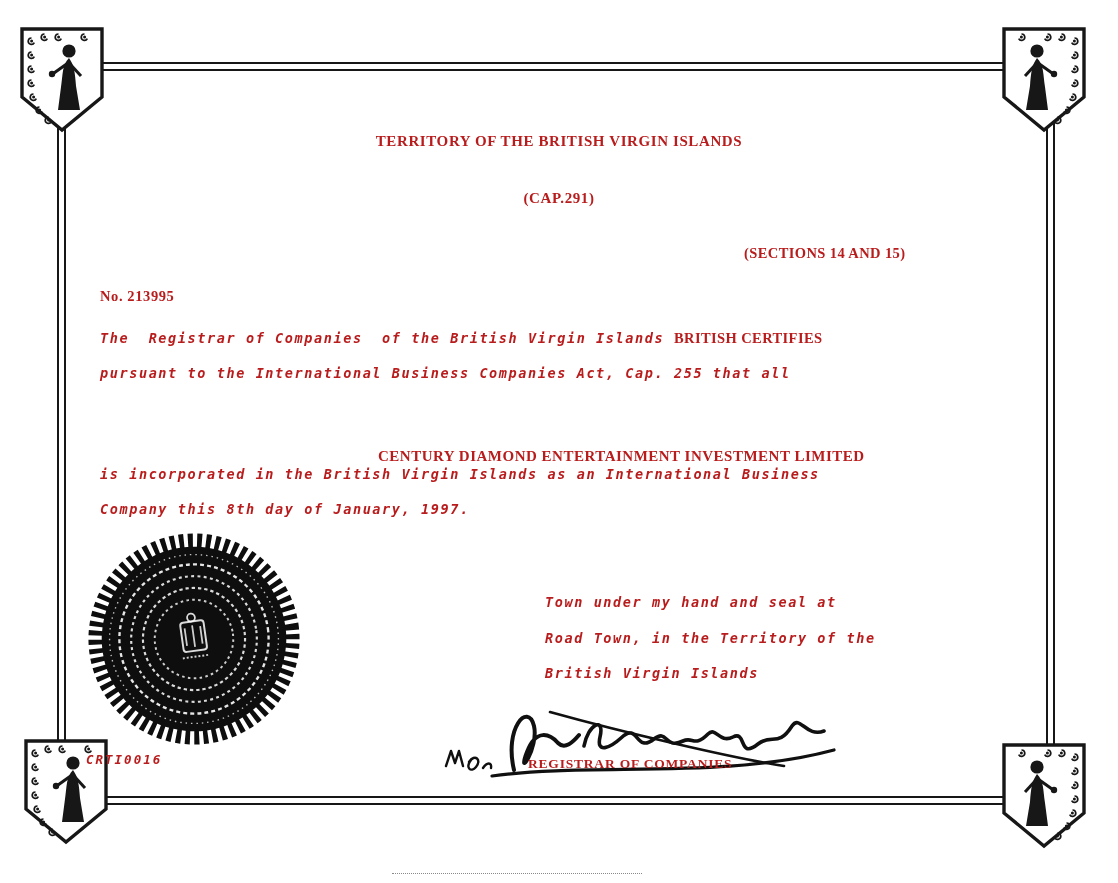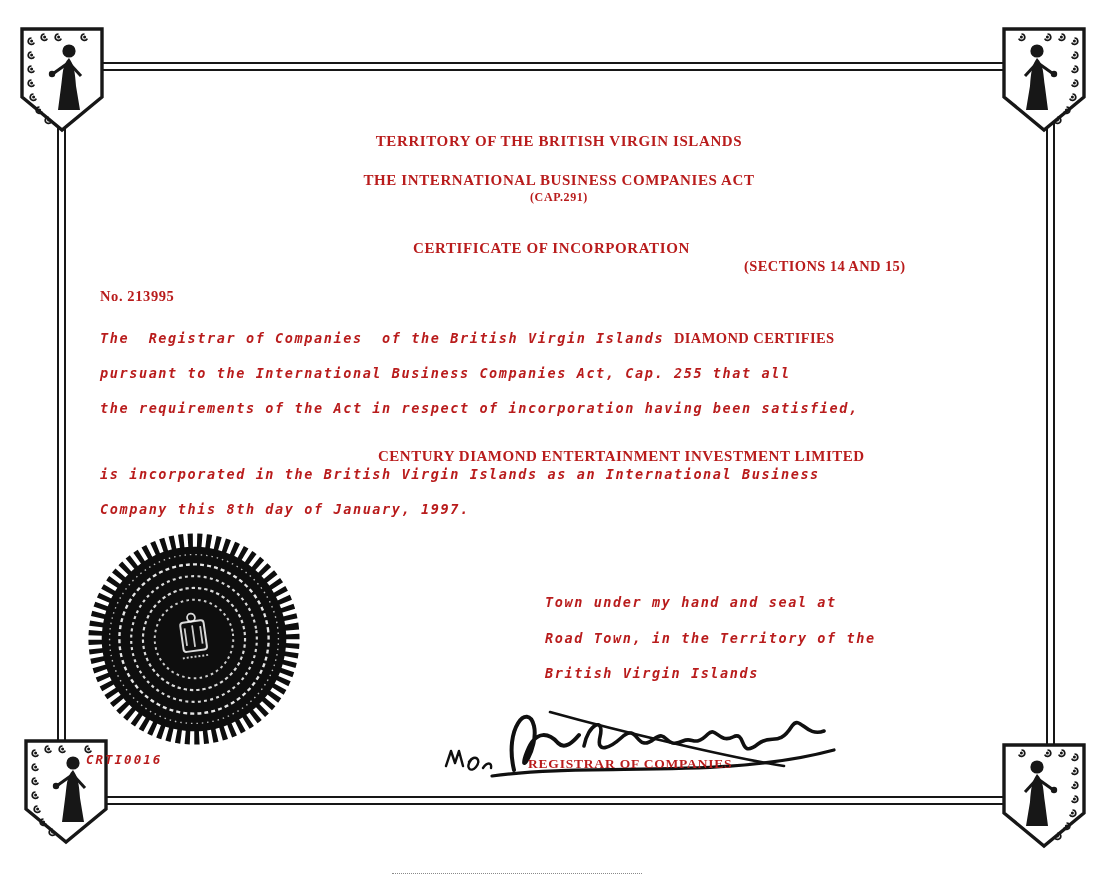--- a/index.html
+++ b/index.html
@@ -21,23 +21,23 @@
   .emblem{position:absolute;width:88px;height:108px;}
   .emblem.flip{transform:scaleX(-1);}
 
   
   .center-line{
     position:absolute;left:0;width:1118px;text-align:center;
     font-weight:bold;letter-spacing:.6px;
   }
   .h-territory{top:133px;font-size:15px;}
   .h-act{top:172px;font-size:15px;}
-  .h-cap{top:190px;font-size:12px;}
+  .h-cap{top:190px;font-size:15px;}
   .h-cert{position:absolute;left:413px;top:240px;font-size:15px;font-weight:bold;letter-spacing:.6px;}
-  .h-sections{position:absolute;left:744px;top:258px;font-size:14.5px;font-weight:bold;letter-spacing:.4px;}
+  .h-sections{position:absolute;left:744px;top:245px;font-size:14.5px;font-weight:bold;letter-spacing:.4px;}
 
   
   .doc-number{position:absolute;left:100px;top:288px;font-size:14.5px;letter-spacing:.6px;font-weight:bold;}
   .typed{
     position:absolute;left:100px;
     font-family:"DejaVu Sans Mono", monospace;
     font-style:italic;font-weight:bold;
     font-size:13.5px;letter-spacing:1.6px;
     white-space:pre;
   }
@@ -133,30 +133,27 @@
       <use href="#emblem"></use>
     </svg>
   <svg class="emblem" style="left:22px;top:738px;">
       <use href="#emblem"></use>
     </svg>
   <svg class="emblem flip" style="left:1000px;top:742px;">
       <use href="#emblem"></use>
     </svg>
 
   <div class="center-line h-territory">TERRITORY OF THE BRITISH VIRGIN ISLANDS</div>
-  <div class="center-line h-act">THE INTERNATIONAL BUSINESS COMPANIES ACT</div>
   <div class="center-line h-cap">(CAP.291)</div>
-  <div class="h-cert">CERTIFICATE OF INCORPORATION</div>
   <div class="h-sections">(SECTIONS 14 AND 15)</div>
 
   <div class="doc-number">No. 213995</div>
 
-  <div class="typed l1"><span>The  Registrar of Companies  of the British Virgin Islands </span><span class="caps-serif">DIAMOND CERTIFIES</span></div>
+  <div class="typed l1"><span>The  Registrar of Companies  of the British Virgin Islands </span><span class="caps-serif">BRITISH CERTIFIES</span></div>
   <div class="typed l2">pursuant to the International Business Companies Act, Cap. 255 that all</div>
-  <div class="typed l3">the requirements of the Act in respect of incorporation having been satisfied,</div>
   <div class="company">CENTURY DIAMOND ENTERTAINMENT INVESTMENT LIMITED</div>
   <div class="typed l4">is incorporated in the British Virgin Islands as an International Business</div>
   <div class="typed l5">Company this 8th day of January, 1997.</div>
 
   <div class="typed attest a1">Town under my hand and seal at</div>
   <div class="typed attest a2">Road Town, in the Territory of the</div>
   <div class="typed attest a3">British Virgin Islands</div>
 
   <svg class="seal" viewBox="0 0 220 220">
     <g transform="rotate(-8 110 110)">

